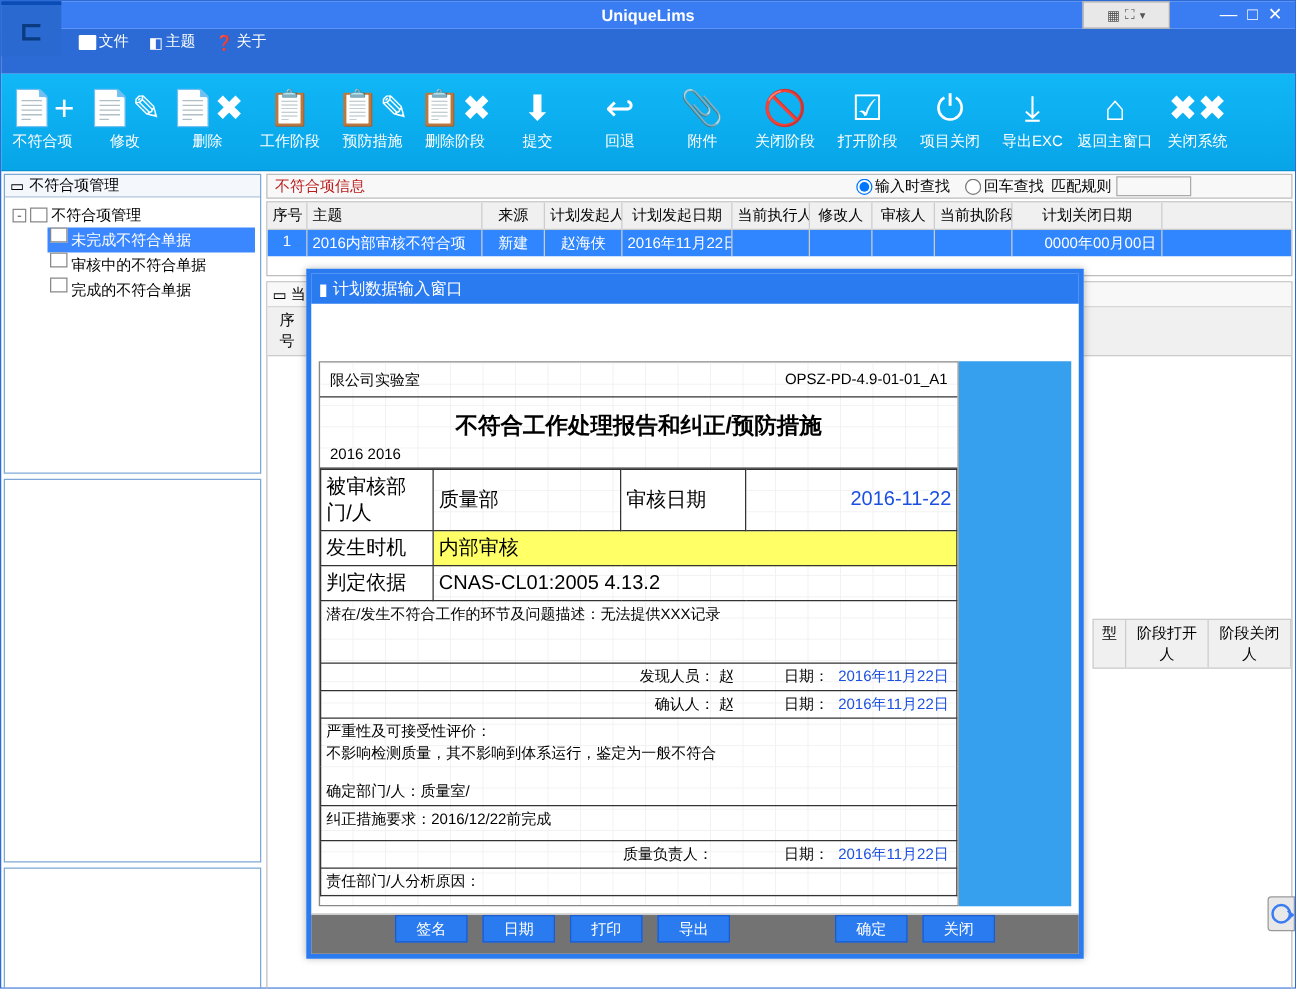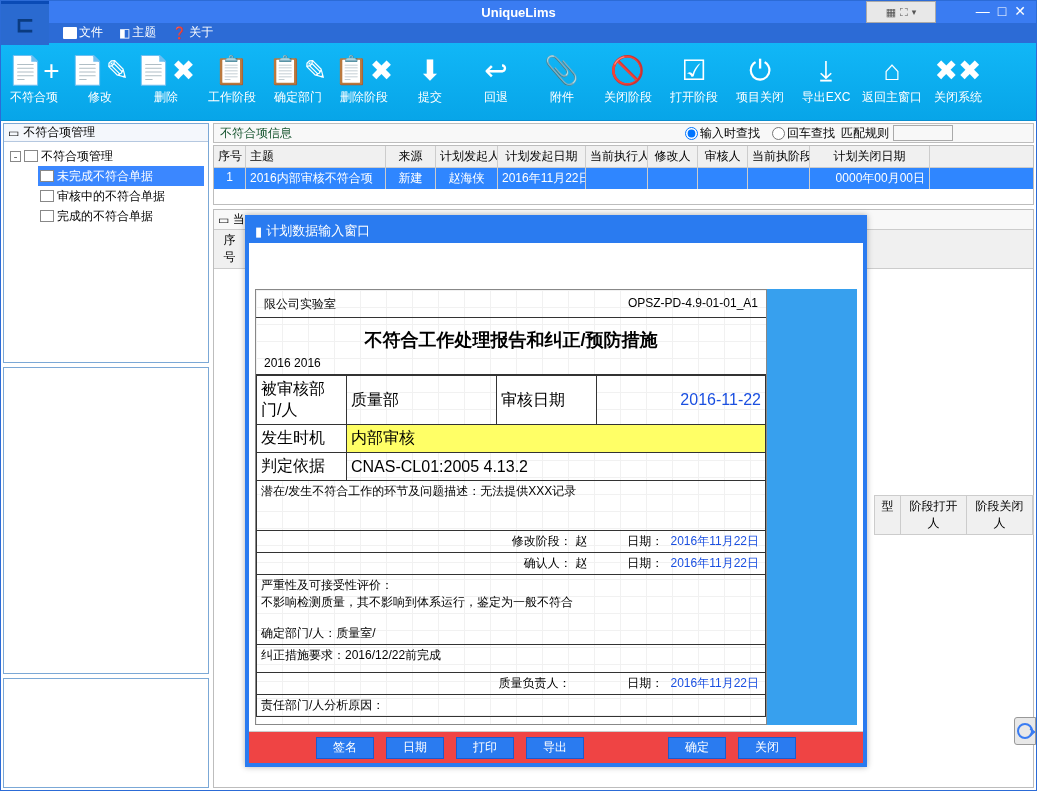--- a/index.html
+++ b/index.html
@@ -7,48 +7,48 @@
 
 
 .window-frame { position: relative; width: 1037px; height: 791px; border: 1px solid #2c6bd6; background: #fff; }
 .title-bar { height: 22px; background: #3a7cf2; color: #fff; display: flex; align-items: center; position: relative; }
 .title-logo { width: 48px; height: 44px; background: #2a6ad0; position: absolute; left: 0; top: 0; z-index: 3; display:flex; align-items:center; justify-content:center; color:#0a3b80; font-weight:bold; font-size:22px; border-top:3px solid #0a4bb6; }
 .title-center { flex:1; text-align:center; font-weight:bold; font-size:13px; }
 .title-right-box { position:absolute; right:100px; top:0; width:70px; height:22px; background:#e8e8e8; border:1px solid #aaa; display:flex; align-items:center; justify-content:center; gap:4px; }
 .title-controls { position:absolute; right:4px; top:0; display:flex; gap:8px; color:#fff; font-size:14px; padding:2px 6px; }
 .title-controls span { cursor:pointer; }
 
-.menu-bar { height: 20px; background: #2c6bd6; color:#fff; display:flex; align-items:flex-end; padding-left:56px; gap:4px; font-size:12px;}
+.menu-bar { height: 36px; background: #2c6bd6; color:#fff; display:flex; align-items:flex-start; padding-left:56px; gap:4px; font-size:12px;}
 .menu-bar .menu-item { padding:2px 6px; cursor:pointer; display:flex; align-items:center; gap:2px; }
 .menu-bar .menu-icon { width:14px; height:12px; background:#fff; display:inline-block; border-radius:1px; }
 
 
 .toolbar { height: 78px; background: linear-gradient(#11b7f7,#07a5e8); display:flex; border-bottom:1px solid #0a8fd0; }
 .tool-btn { width:66px; display:flex; flex-direction:column; align-items:center; justify-content:center; color:#fff; cursor:pointer; gap:4px; }
 .tool-btn .tool-icon { font-size:28px; line-height:1; }
 .tool-btn .tool-label { font-size:12px; }
 
 
 .main-area { display:flex; height: calc(791px - 22px - 20px - 78px - 2px); }
 
 
 .left-col { width:210px; display:flex; flex-direction:column; }
 .left-panel { border:1px solid #7ba8d6; margin:2px; }
 .left-header { height:18px; background:#f4f7fc; border-bottom:1px solid #b5c8e0; font-size:12px; padding:1px 4px; display:flex; align-items:center; gap:4px; }
 .tree { padding:4px 4px 4px 6px; font-size:12px; line-height:20px; }
 .tree-root { display:flex; align-items:center; gap:3px; }
-.tree-child { display:flex; align-items:center; gap:3px; margin-left:28px; cursor:pointer; padding:0 2px; }
+.tree-child { display:flex; gap:3px; margin-left:28px; cursor:pointer; padding:0 2px; }
 .tree-child.selected { background:#3b87ff; color:#fff; }
 .tree-icon { width:14px; height:12px; border:1px solid #888; background:#fff; display:inline-block; }
 .tree-expander { font-family:monospace; color:#555; border:1px solid #888; width:11px; height:11px; line-height:9px; text-align:center; font-size:11px; }
 
 
 .right-col { flex:1; display:flex; flex-direction:column; position:relative; }
 .info-bar { height:20px; border:1px solid #bdbdbd; margin:2px 2px 0 2px; display:flex; align-items:center; background:#f8f8f8; font-size:12px; }
-.info-bar .label { padding:0 6px; color:#14532d; }
+.info-bar .label { padding:0 6px; color:#b91c1c; }
 .info-search { flex:1; }
 .info-radio { display:flex; align-items:center; gap:2px; padding:0 6px; }
 .info-rule { border:1px solid #aaa; width:60px; height:16px; margin-left:4px; }
 
 .grid-wrap { margin:2px; border:1px solid #bdbdbd; height:60px; overflow:hidden; }
 .grid-header, .grid-row { display:flex; font-size:12px; }
 .grid-header { background:#f0f0f0; border-bottom:1px solid #ccc; }
 .grid-header .gc, .grid-row .gc { border-right:1px solid #ccc; padding:2px 4px; overflow:hidden; white-space:nowrap; text-align:center; }
 .gc.idx{width:32px;} .gc.subj{width:140px; text-align:left;} .gc.src{width:50px;} .gc.ini{width:62px;} .gc.sdt{width:88px;} .gc.exe{width:62px;} .gc.mod{width:50px;} .gc.aud{width:50px;} .gc.stg{width:62px;} .gc.cld{width:120px;}
 .grid-row.selected { background:#2f86ff; color:#fff; }
@@ -77,21 +77,21 @@
 .form-table td.lbl { background:#fff; }
 .form-table td.val { }
 .hl-yellow { background:#ffff66; }
 .blue-link { color:#1a4fe0; text-decoration:none; }
 
 .free-sec { border-left:1px solid #333; border-right:1px solid #333; border-bottom:1px solid #333; padding:2px 4px; min-height:18px; font-size:12px; }
 .free-sec.tall { min-height:50px; }
 .sig-row { text-align:right; padding-right:6px; border-bottom:1px solid #333; }
 .sig-row .blue-link { margin-left:4px; }
 
-.modal-footer { height:32px; background:#ef4444; border-top:1px solid #ccc; display:flex; align-items:center; justify-content:center; gap:12px; }
+.modal-footer { height:32px; background:#737373; border-top:1px solid #ccc; display:flex; align-items:flex-start; justify-content:center; gap:12px; }
 .modal-footer .gap { width:60px; }
 .mf-btn { background:#2a7bf0; color:#fff; border:1px solid #1a5bd0; width:58px; height:22px; font-size:12px; cursor:pointer; }
 
 .float-circle { position:absolute; right:0px; top:716px; width:22px; height:28px; background:#e8e8e8; border:1px solid #999; border-radius:3px 0 0 3px; display:flex; align-items:center; justify-content:center;}
 .float-circle .c { width:16px; height:16px; border:2px solid #3a7cf2; border-radius:50%; position:relative;}
 .float-circle .c::after { content:""; position:absolute; right:-3px; top:4px; width:4px; height:4px; border-top:2px solid #3a7cf2; border-right:2px solid #3a7cf2; transform:rotate(45deg);}
 
 
 .peek-cols { position:absolute; right:2px; top:494px; display:flex; background:#f0f0f0; border:1px solid #ccc; z-index:2; }
 .peek-cols .gc { border-right:1px solid #ccc; padding:2px 4px; font-size:12px; text-align:center; }
@@ -142,21 +142,21 @@
       <div class="tool-btn">
         <div class="tool-icon">📄✖</div>
         <div class="tool-label">删除</div>
       </div>
       <div class="tool-btn">
         <div class="tool-icon">📋</div>
         <div class="tool-label">工作阶段</div>
       </div>
       <div class="tool-btn">
         <div class="tool-icon">📋✎</div>
-        <div class="tool-label">确定部门</div>
+        <div class="tool-label">预防措施</div>
       </div>
       <div class="tool-btn">
         <div class="tool-icon">📋✖</div>
         <div class="tool-label">删除阶段</div>
       </div>
       <div class="tool-btn">
         <div class="tool-icon">⬇</div>
         <div class="tool-label">提交</div>
       </div>
       <div class="tool-btn">
@@ -315,21 +315,21 @@
             </tr>
             <tr>
               <td class="lbl">判定依据</td>
               <td class="val" colspan="3">CNAS-CL01:2005 4.13.2</td>
             </tr>
           </tbody>
             </table>
 
           <div class="free-sec tall">潜在/发生不符合工作的环节及问题描述：无法提供XXX记录</div>
           <div class="free-sec sig-row">
-            <span>修改阶段：</span>
+            <span>发现人员：</span>
             <span>赵</span>
             &nbsp;&nbsp;&nbsp;&nbsp;&nbsp;&nbsp;&nbsp;&nbsp;&nbsp;&nbsp;
             <span>日期：</span>
             <a class="blue-link">2016年11月22日</a>
           </div>
 
           <div class="free-sec sig-row">
             <span>确认人：</span>
             <span>赵</span>
             &nbsp;&nbsp;&nbsp;&nbsp;&nbsp;&nbsp;&nbsp;&nbsp;&nbsp;&nbsp;

